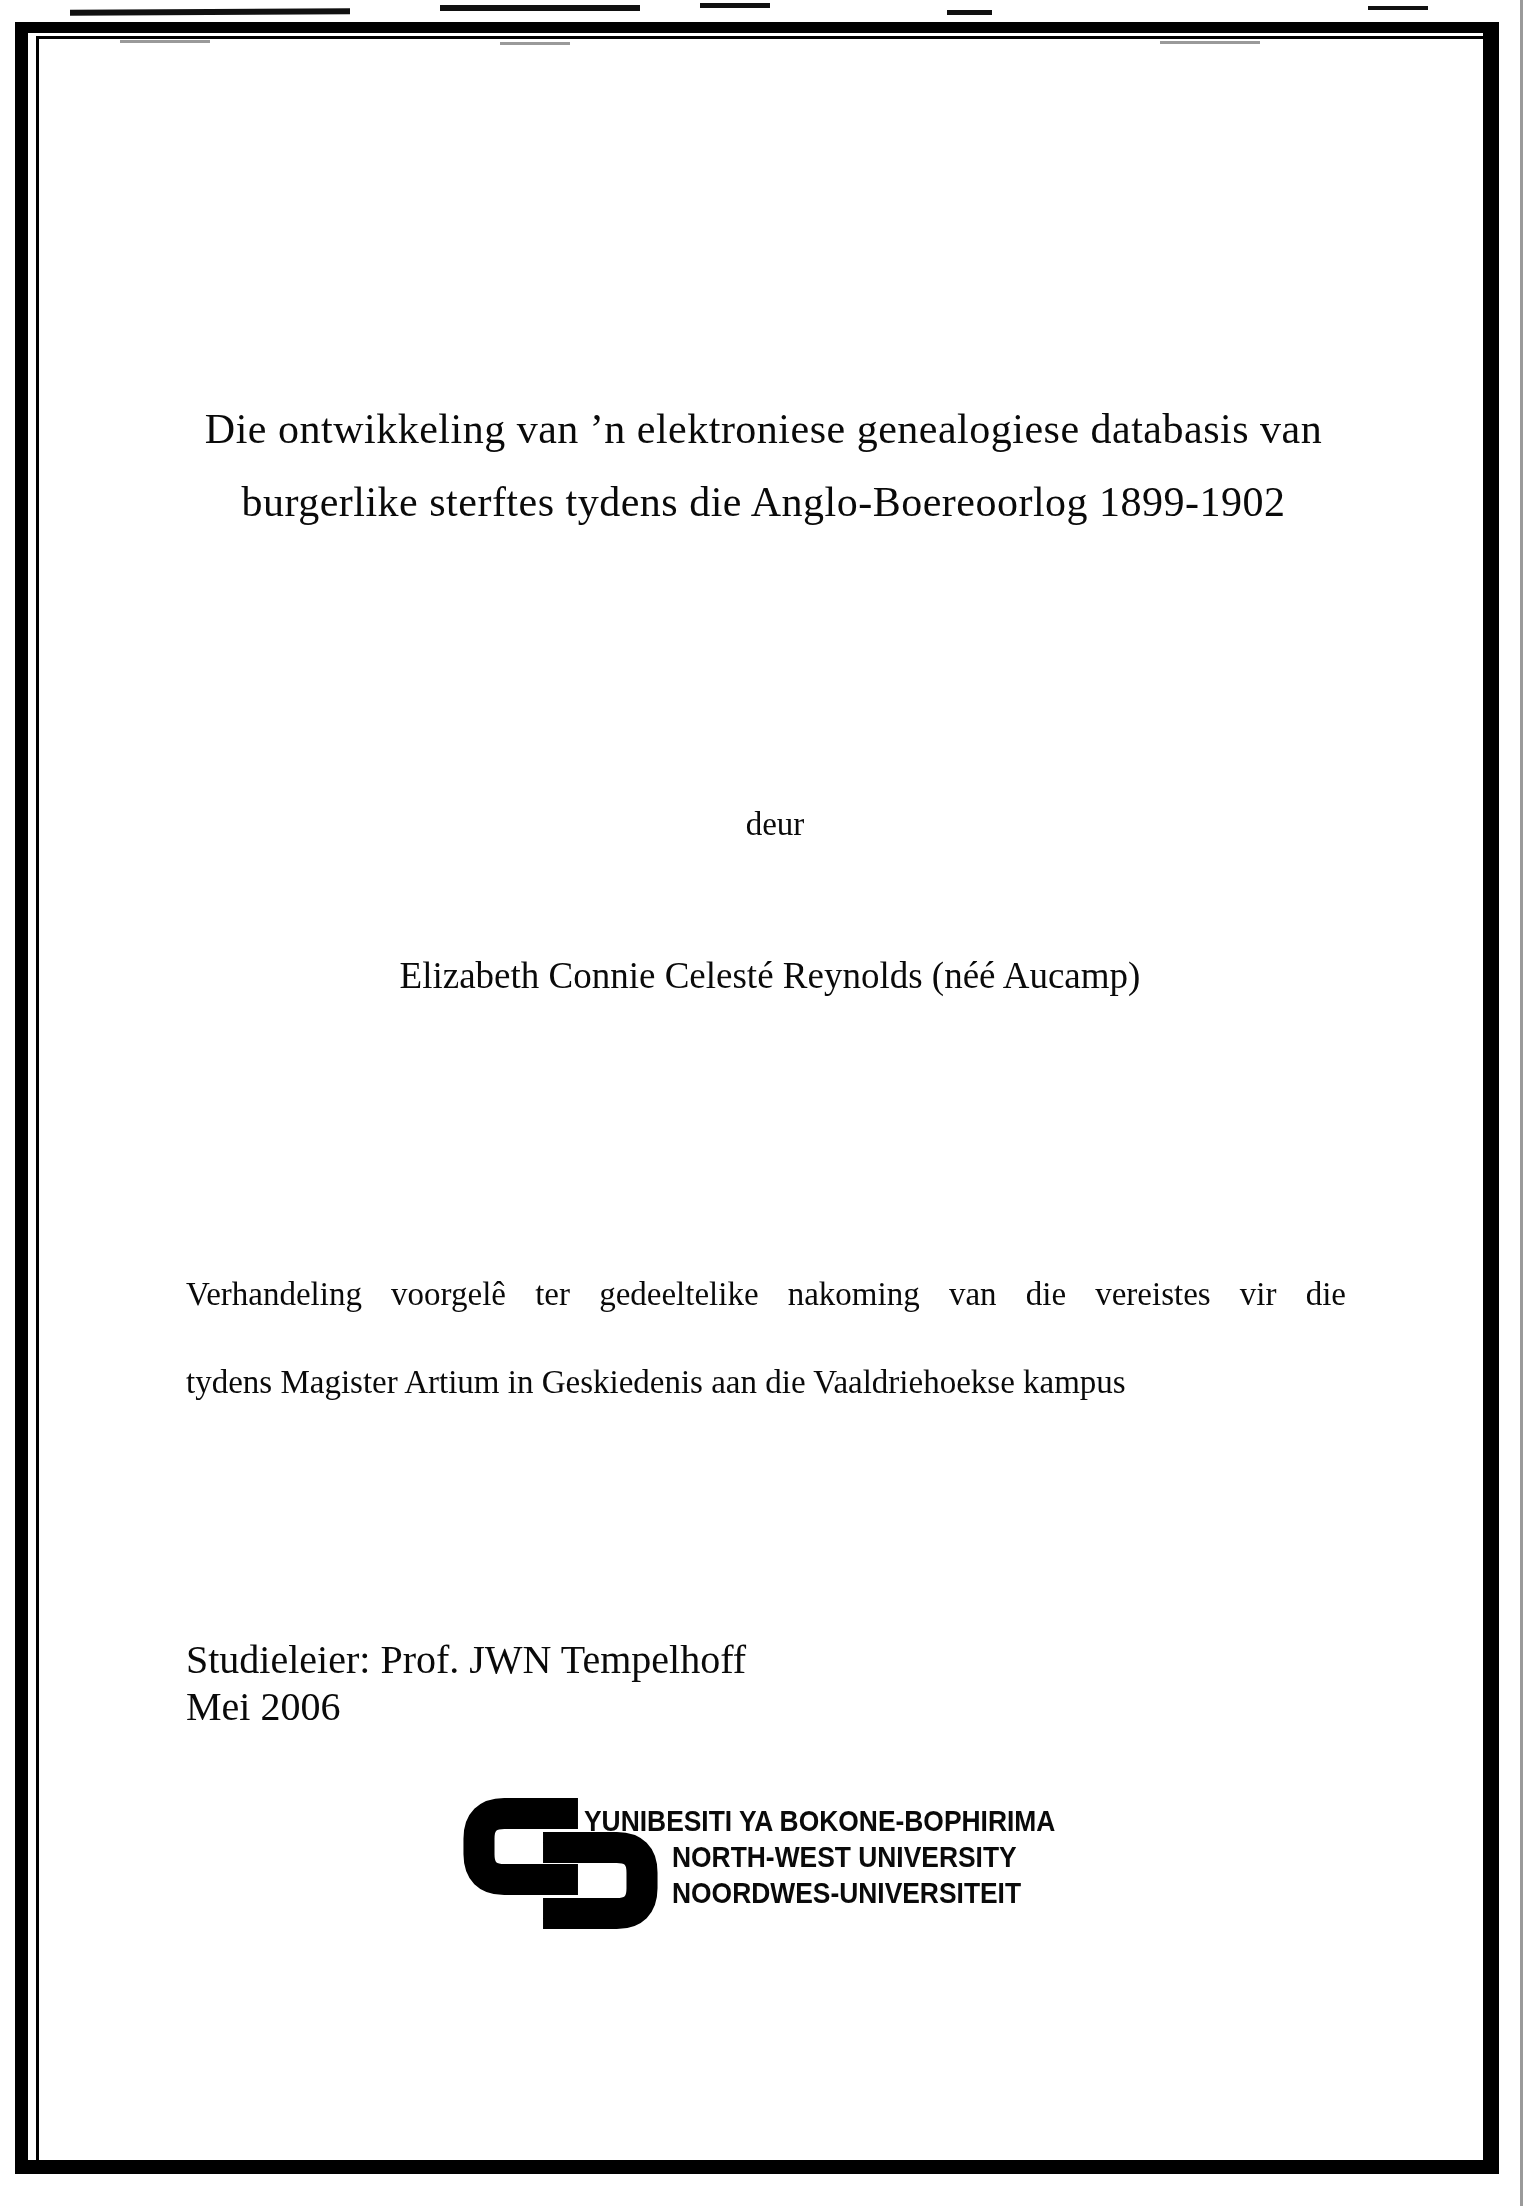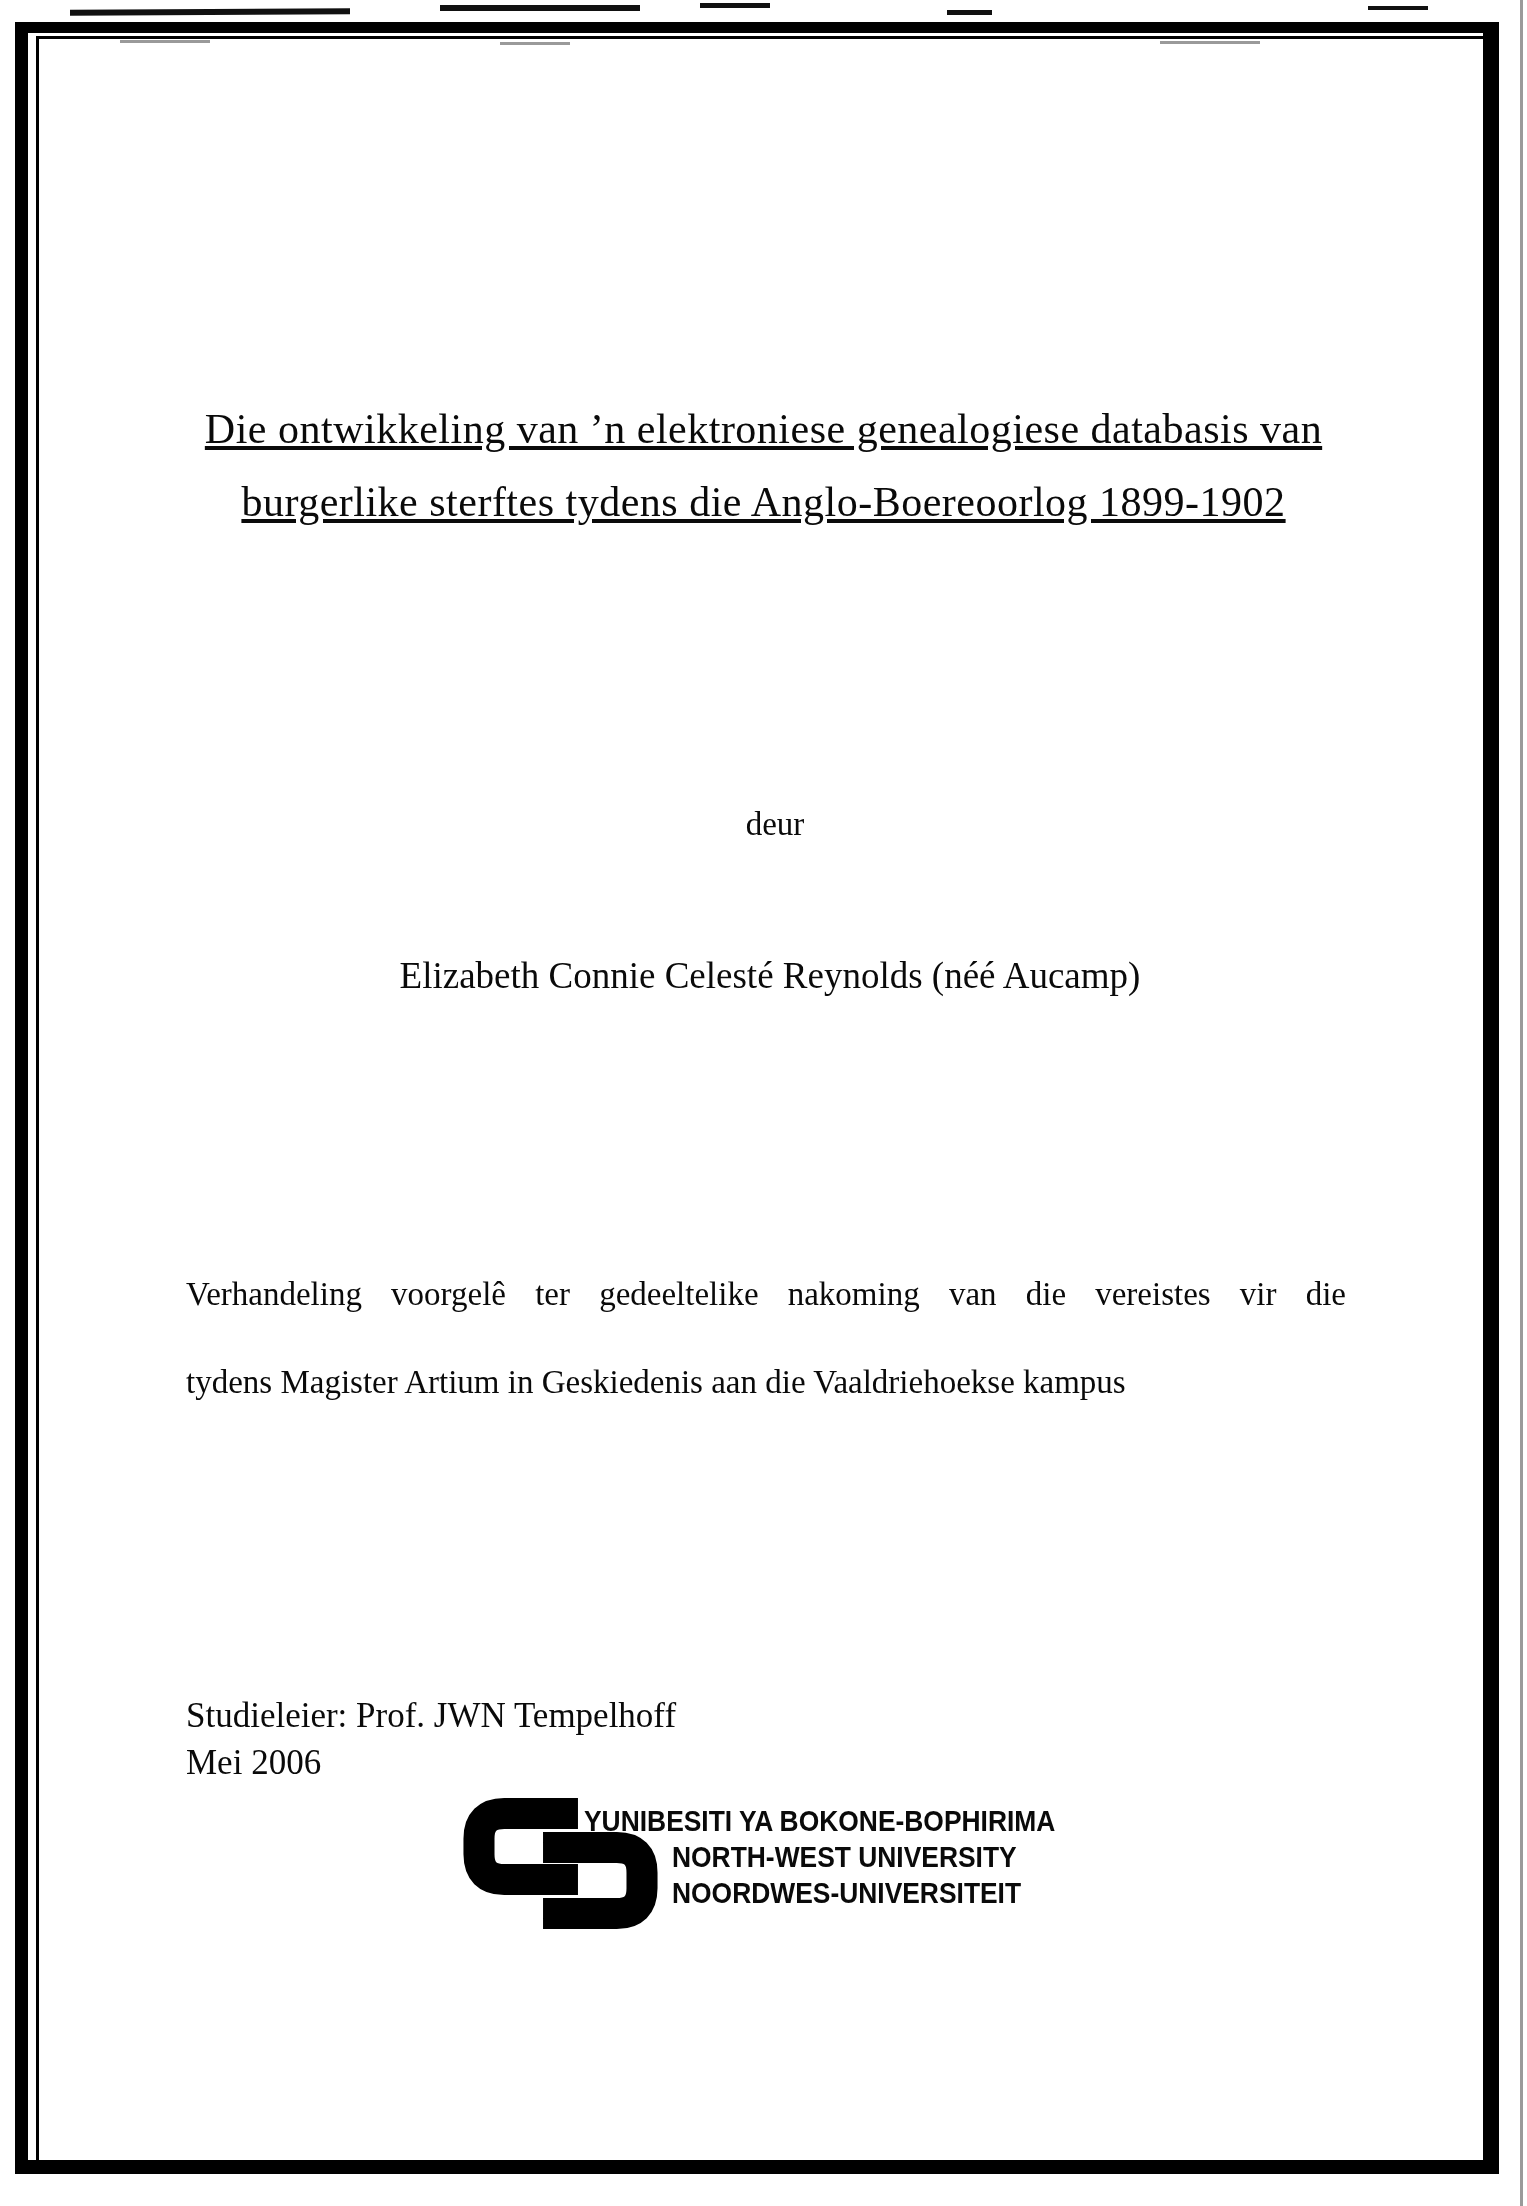--- a/index.html
+++ b/index.html
@@ -47,21 +47,20 @@
 
   .title-block {
     position: absolute;
     left: 0;
     top: 393px;
     width: 1527px;
     text-align: center;
     font-size: 42px;
     line-height: 73px;
     letter-spacing: 0.5px;
-    text-decoration: underline;
   }
   .byline {
     position: absolute;
     left: 0;
     top: 806px;
     width: 1550px;
     text-align: center;
     font-size: 33px;
   }
   .author-line {
@@ -87,22 +86,22 @@
     content: "";
     display: inline-block;
     width: 100%;
     height: 0;
   }
   .statement .italic { }
 
   .supervisor-block {
     position: absolute;
     left: 186px;
-    top: 1692px;
-    font-size: 35px;
+    top: 1636px;
+    font-size: 40px;
     line-height: 47px;
   }
 
   .logo-mark {
     position: absolute;
     left: 462px;
     top: 1798px;
   }
   .logo-text {
     position: absolute;

